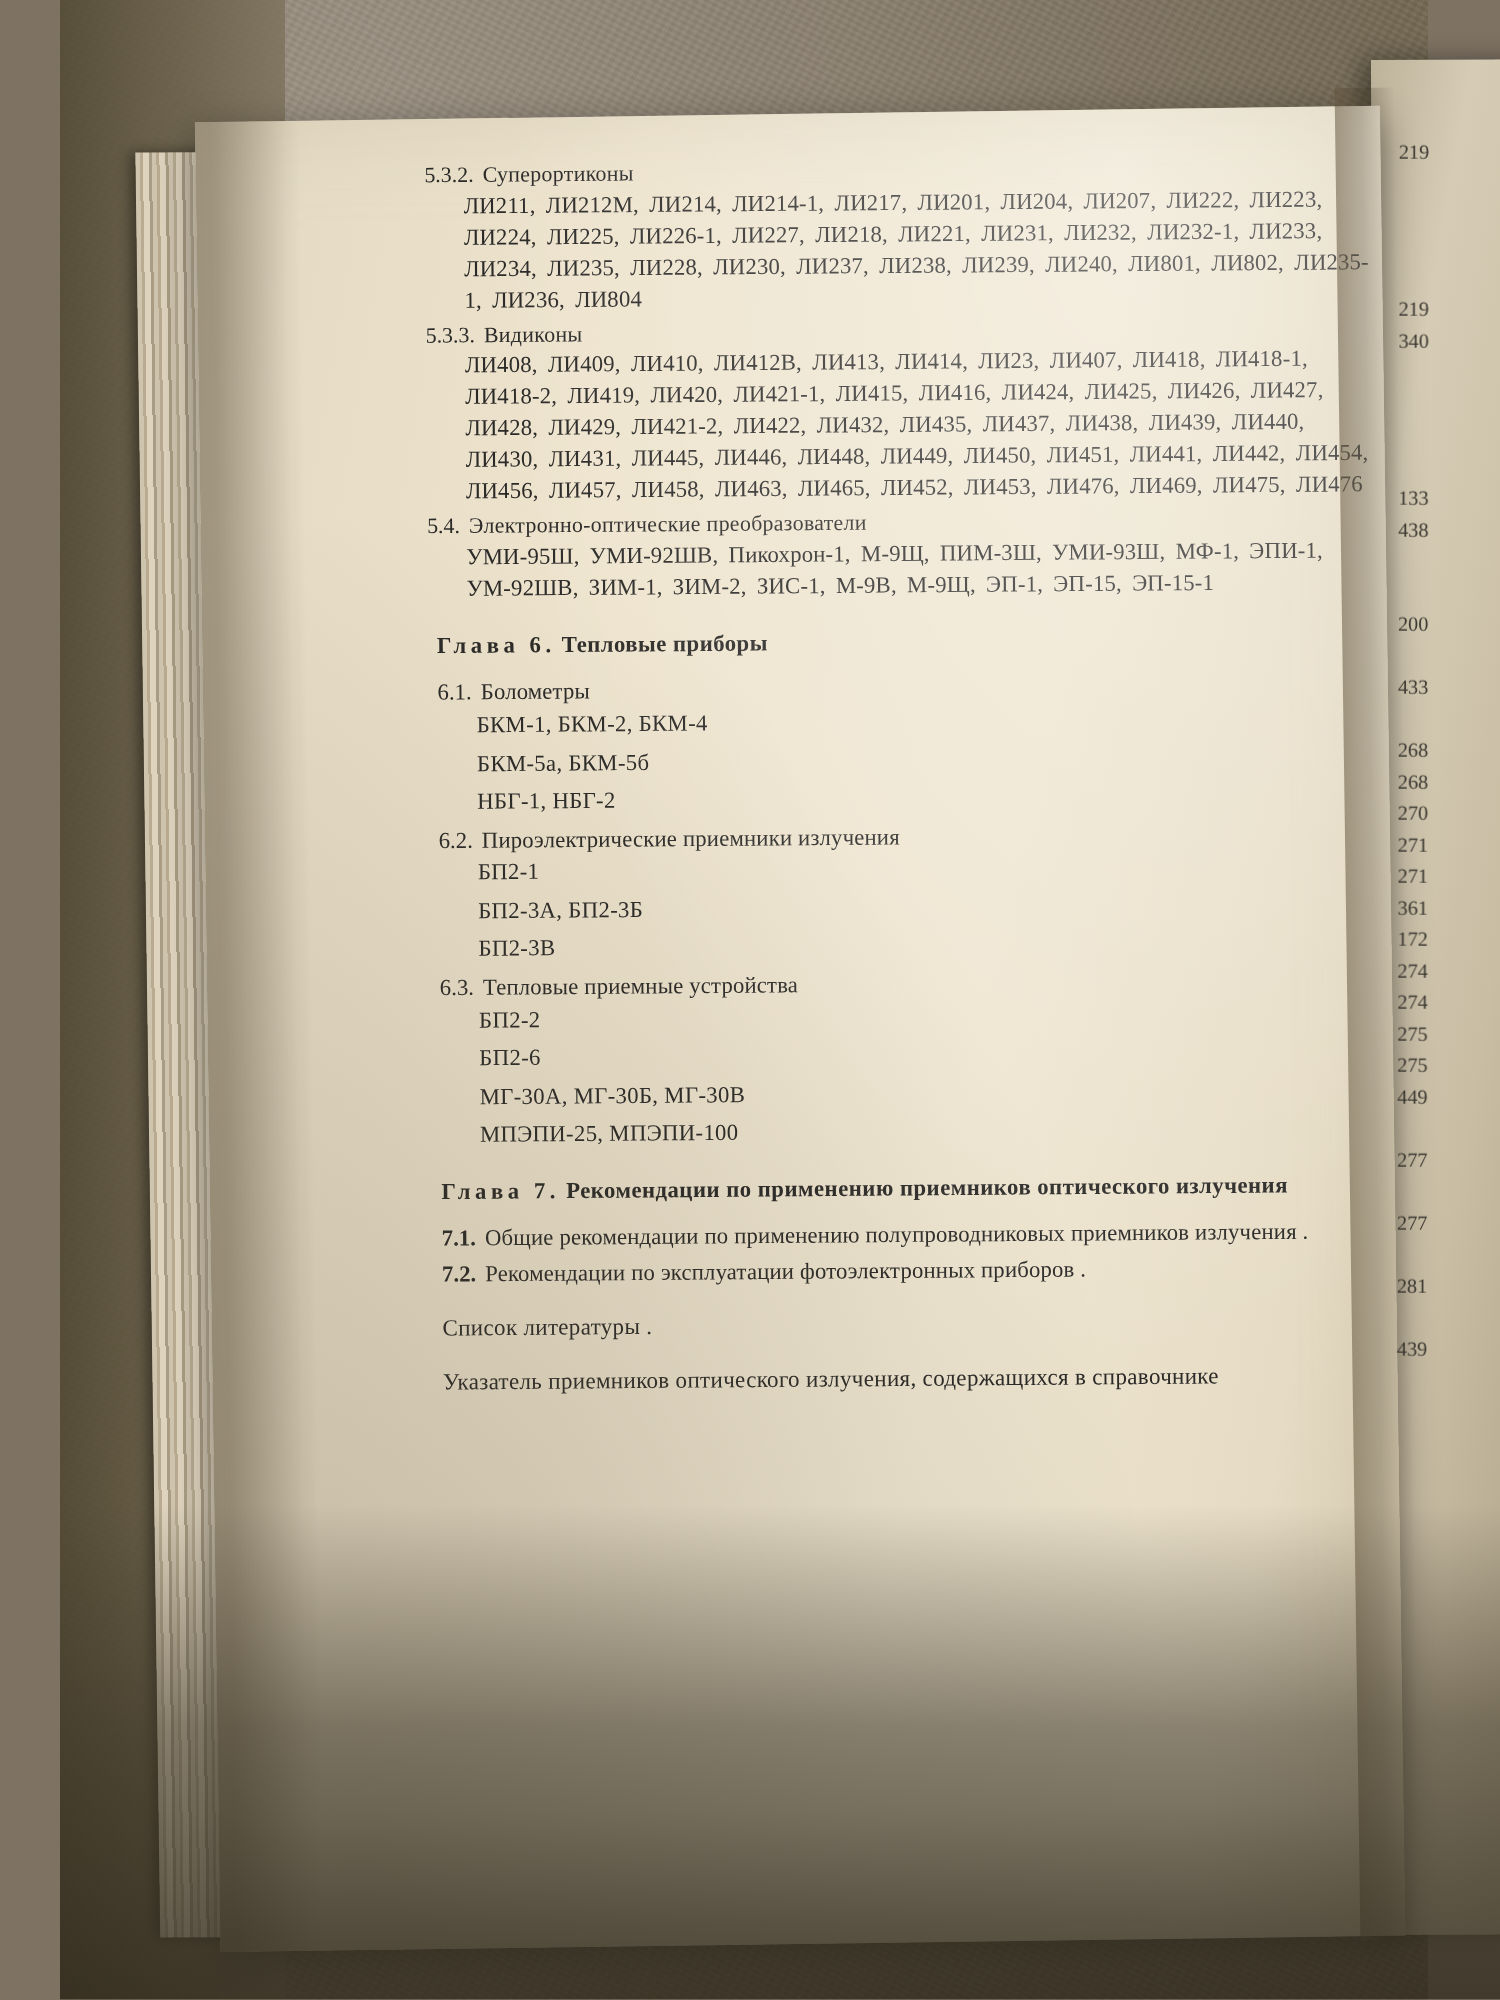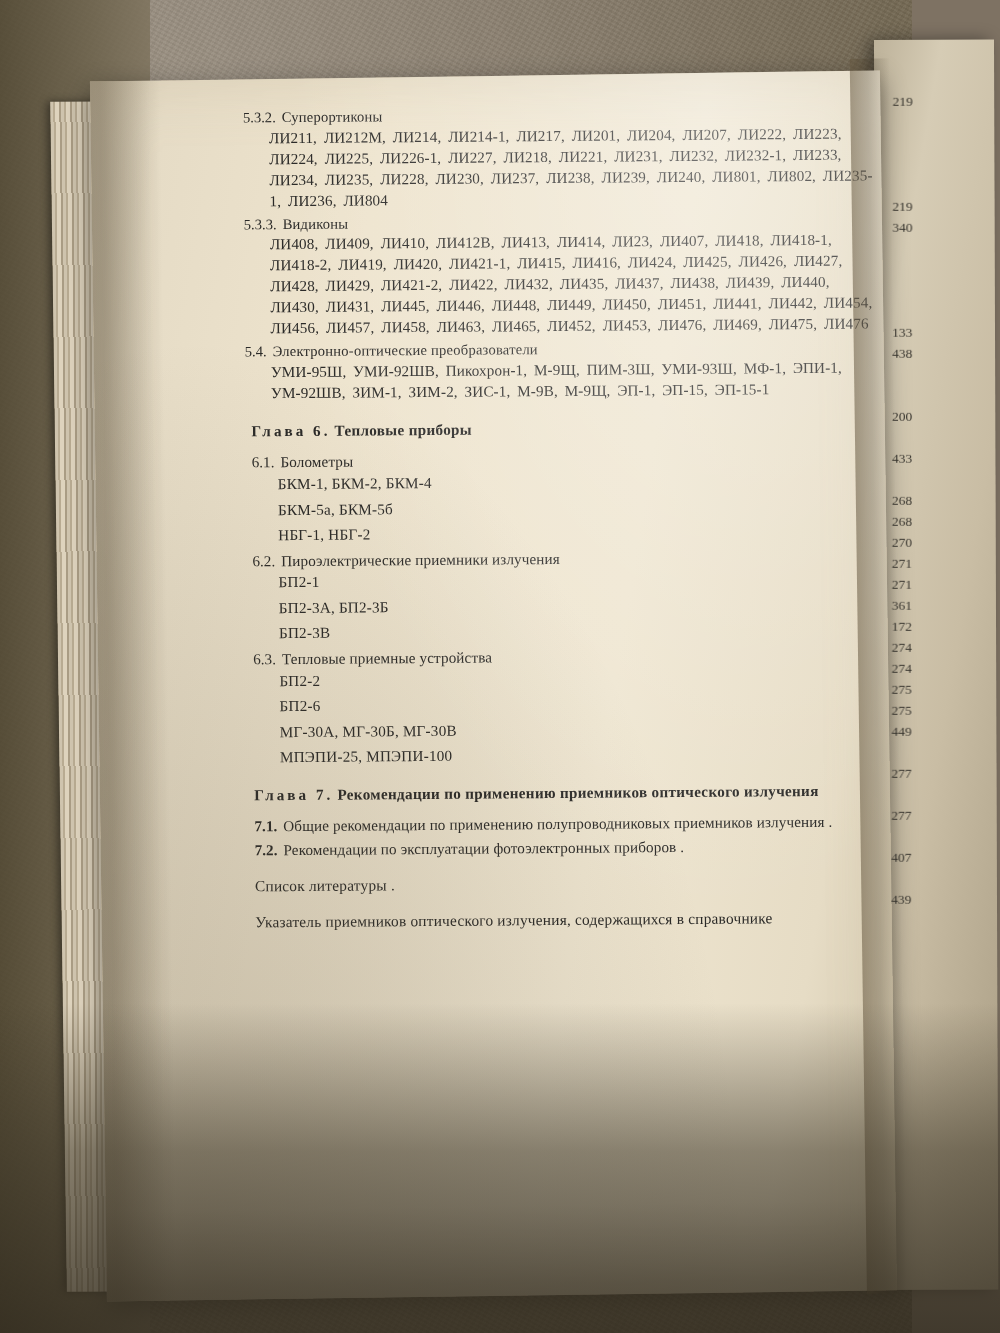--- a/index.html
+++ b/index.html
@@ -12,20 +12,21 @@
     font-family: "Liberation Serif", serif;
   }
 
   
   #scene {
     position: relative;
     width: 912px;
     height: 1333px;
     background:
       radial-gradient(ellipse at 20% 8%, #9b9183 0%, #8a7f6f 35%, #70654f 75%, #5d5342 100%);
+    margin-left: 40px;
   }
   #scene::before {
     content: "";
     position: absolute;
     inset: 0;
     background-image:
       repeating-linear-gradient(27deg, rgba(255,255,255,0.035) 0 2px, rgba(0,0,0,0.03) 2px 4px),
       repeating-linear-gradient(-61deg, rgba(255,255,255,0.025) 0 3px, rgba(0,0,0,0.025) 3px 6px);
     opacity: .9;
     pointer-events: none;
@@ -320,20 +321,20 @@
       <div>274</div>
       <div>274</div>
       <div>275</div>
       <div>275</div>
       <div>449</div>
       <div></div>
       <div>277</div>
       <div></div>
       <div>277</div>
       <div></div>
-      <div>407</div>
+      <div>281</div>
       <div></div>
       <div>439</div>
     </div>
   </div>
 
   <div class="carpet-bottom"></div>
 </div>
 
 </body></html>

